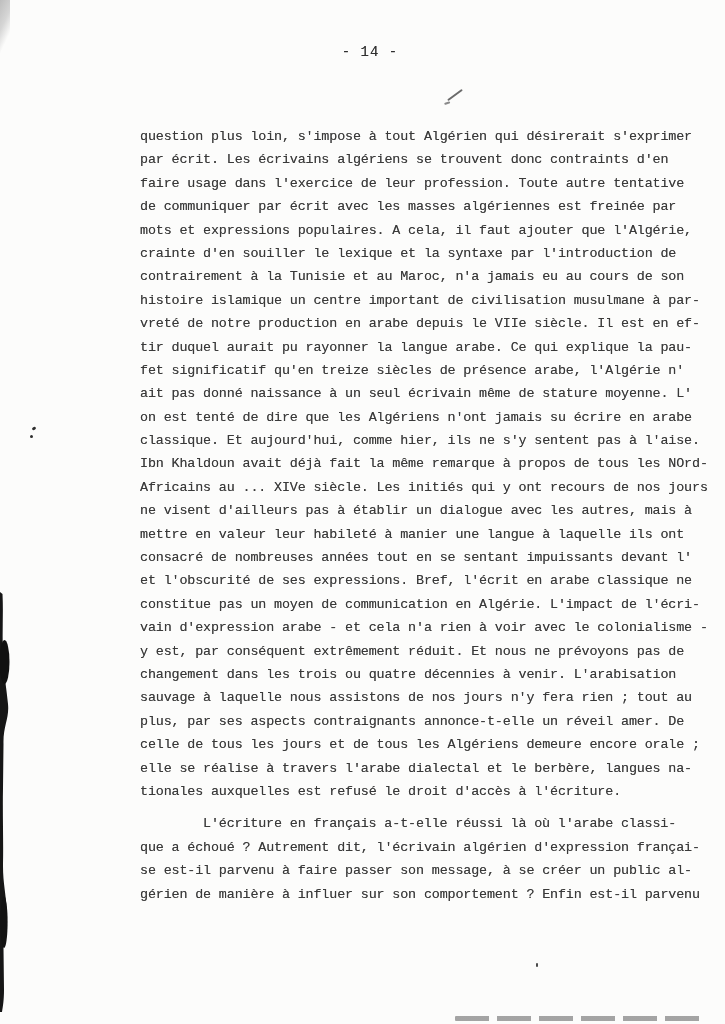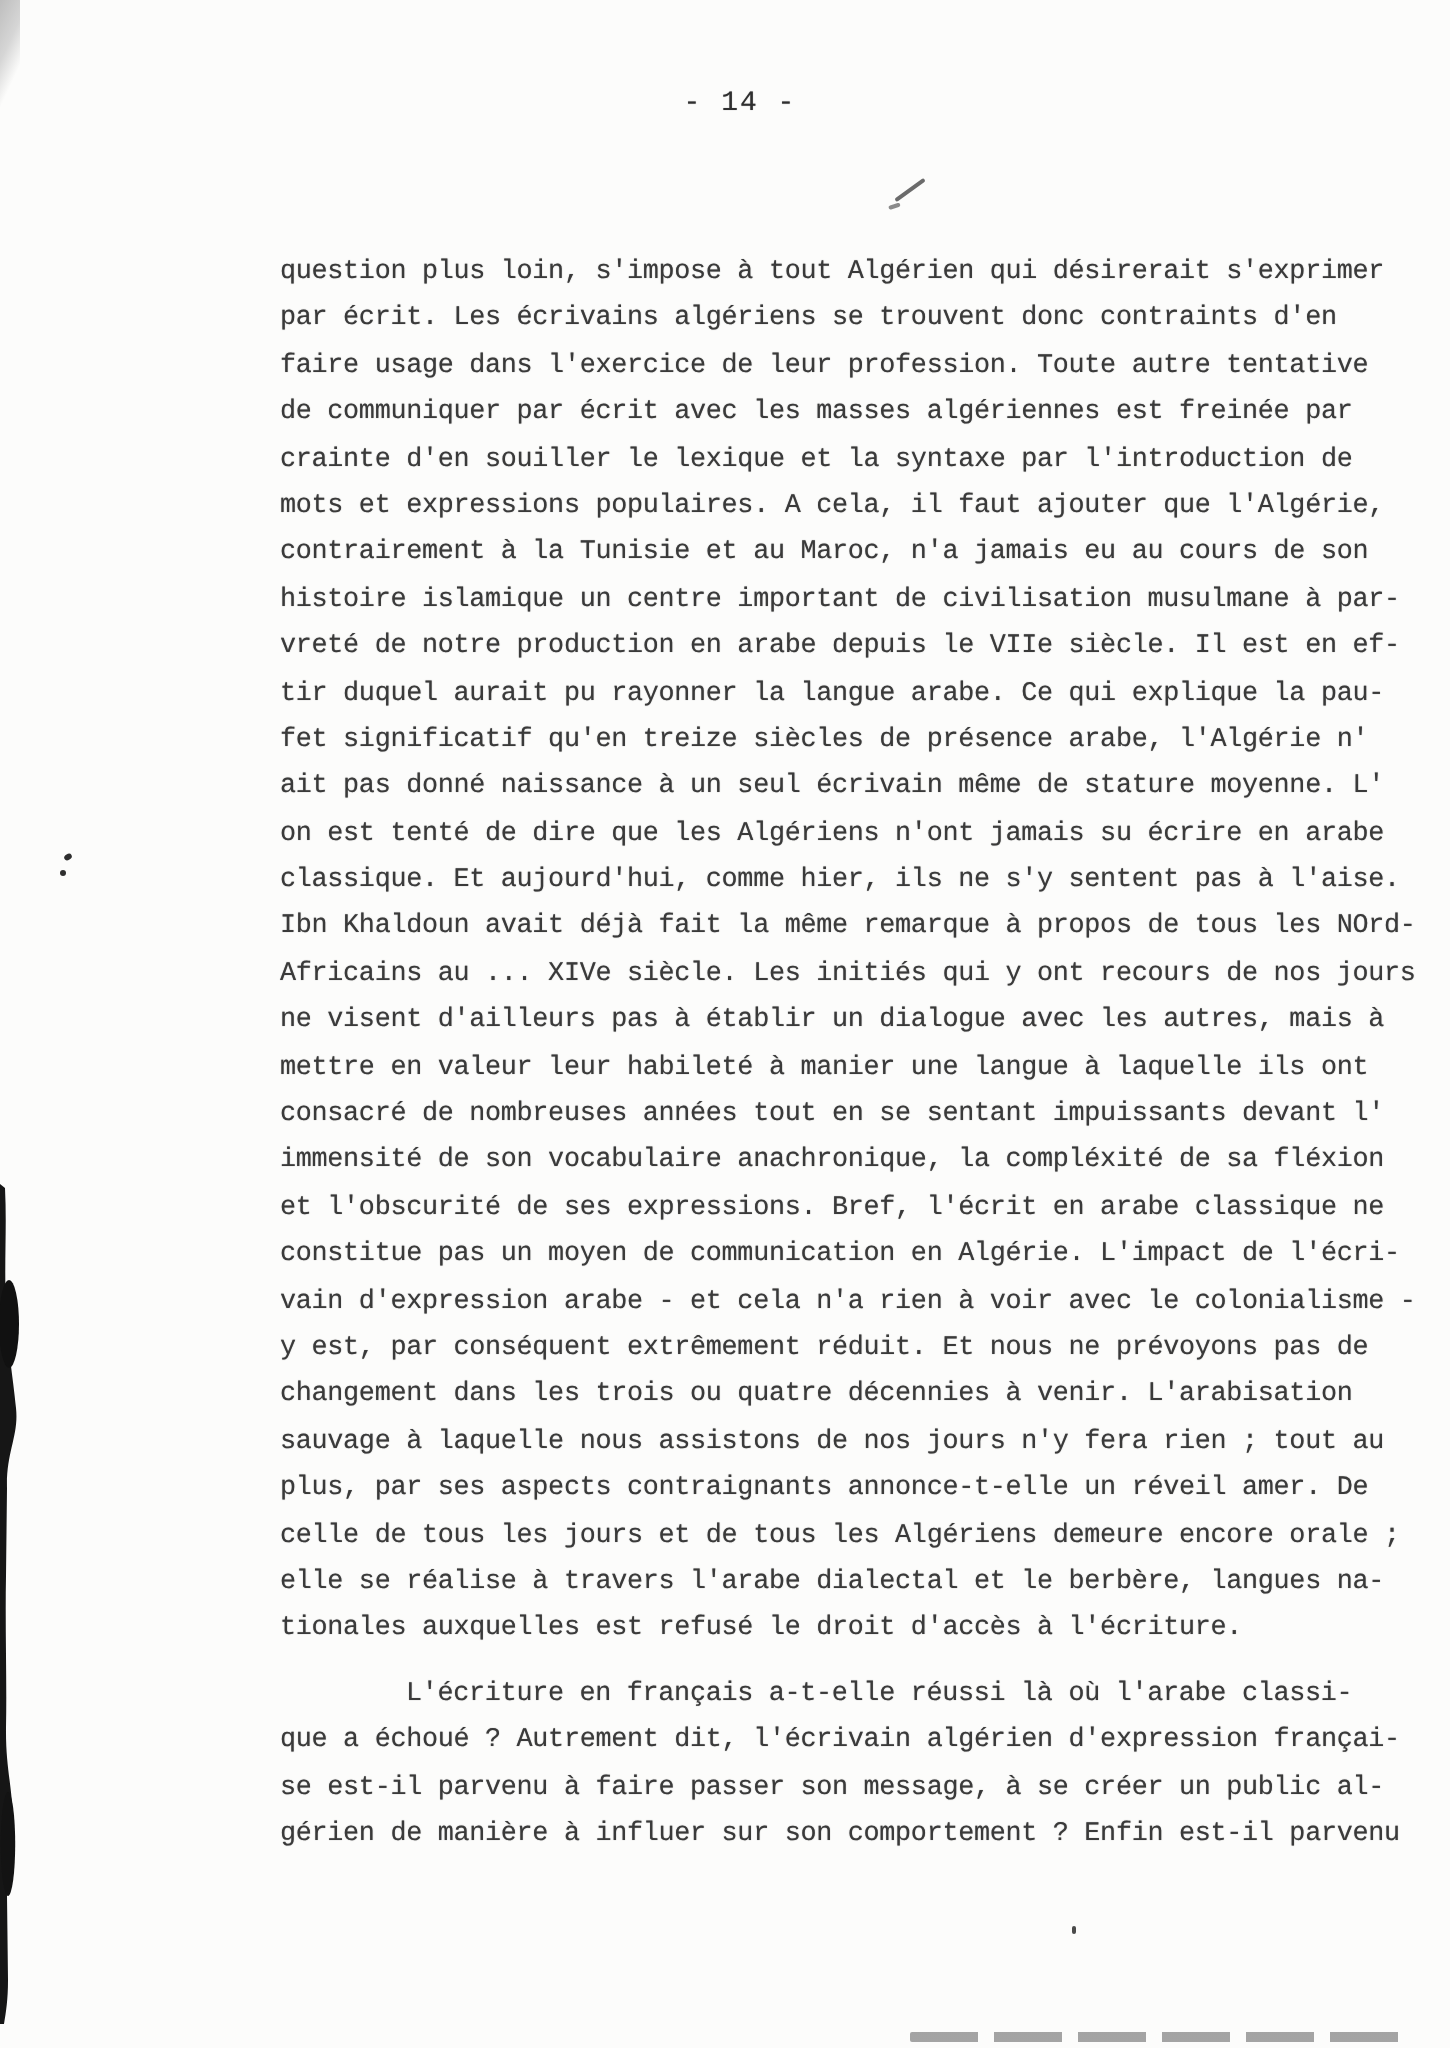--- a/index.html
+++ b/index.html
@@ -86,36 +86,35 @@
     <i class="d1"></i>
       <i class="d2"></i>
   </div>
 
   <div class="text-block">
 
   <div class="line">question plus loin, s'impose à tout Algérien qui désirerait s'exprimer</div>
       <div class="line">par écrit. Les écrivains algériens se trouvent donc contraints d'en</div>
       <div class="line">faire usage dans l'exercice de leur profession. Toute autre tentative</div>
       <div class="line">de communiquer par écrit avec les masses algériennes est freinée par</div>
+      <div class="line">mots et expressions populaires. A cela, il faut ajouter que l'Algérie,</div>
       <div class="line">crainte d'en souiller le lexique et la syntaxe par l'introduction de</div>
-      <div class="line">mots et expressions populaires. A cela, il faut ajouter que l'Algérie,</div>
       <div class="line">contrairement à la Tunisie et au Maroc, n'a jamais eu au cours de son</div>
       <div class="line">histoire islamique un centre important de civilisation musulmane à par-</div>
       <div class="line">vreté de notre production en arabe depuis le VIIe siècle. Il est en ef-</div>
       <div class="line">tir duquel aurait pu rayonner la langue arabe. Ce qui explique la pau-</div>
       <div class="line">fet significatif qu'en treize siècles de présence arabe, l'Algérie n'</div>
       <div class="line">ait pas donné naissance à un seul écrivain même de stature moyenne. L'</div>
       <div class="line">on est tenté de dire que les Algériens n'ont jamais su écrire en arabe</div>
       <div class="line">classique. Et aujourd'hui, comme hier, ils ne s'y sentent pas à l'aise.</div>
       <div class="line">Ibn Khaldoun avait déjà fait la même remarque à propos de tous les NOrd-</div>
       <div class="line">Africains au ... XIVe siècle. Les initiés qui y ont recours de nos jours</div>
       <div class="line">ne visent d'ailleurs pas à établir un dialogue avec les autres, mais à</div>
       <div class="line">mettre en valeur leur habileté à manier une langue à laquelle ils ont</div>
       <div class="line">consacré de nombreuses années tout en se sentant impuissants devant l'</div>
-      <div class="line">immensité de son vocabulaire anachronique, la compléxité de sa fléxion</div>
       <div class="line">et l'obscurité de ses expressions. Bref, l'écrit en arabe classique ne</div>
       <div class="line">constitue pas un moyen de communication en Algérie. L'impact de l'écri-</div>
       <div class="line">vain d'expression arabe - et cela n'a rien à voir avec le colonialisme -</div>
       <div class="line">y est, par conséquent extrêmement réduit. Et nous ne prévoyons pas de</div>
       <div class="line">changement dans les trois ou quatre décennies à venir. L'arabisation</div>
       <div class="line">sauvage à laquelle nous assistons de nos jours n'y fera rien ; tout au</div>
       <div class="line">plus, par ses aspects contraignants annonce-t-elle un réveil amer. De</div>
       <div class="line">celle de tous les jours et de tous les Algériens demeure encore orale ;</div>
       <div class="line">elle se réalise à travers l'arabe dialectal et le berbère, langues na-</div>
       <div class="line">tionales auxquelles est refusé le droit d'accès à l'écriture.</div>

